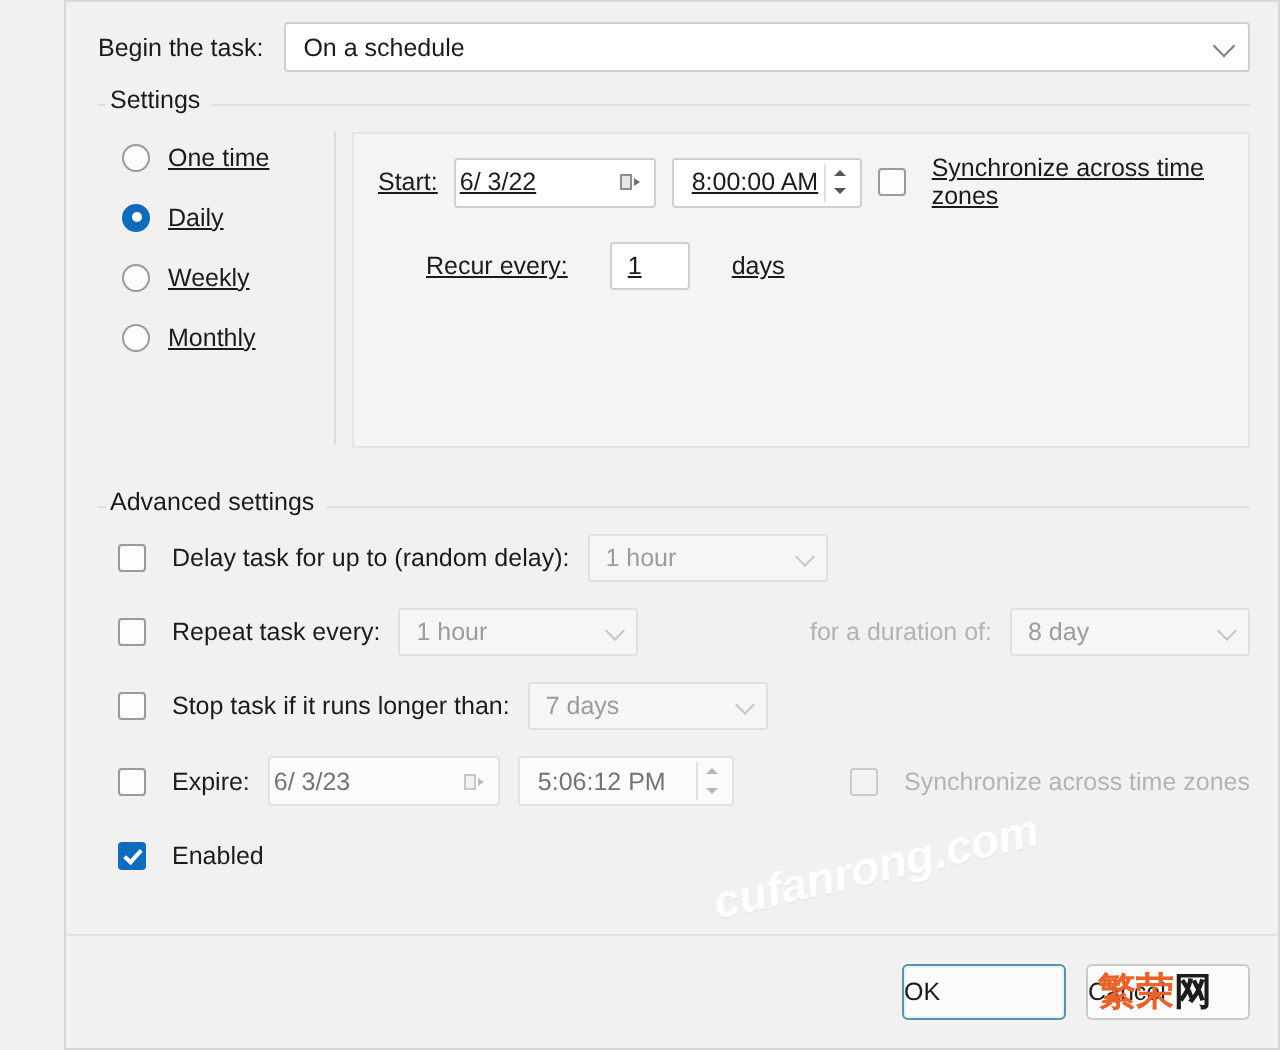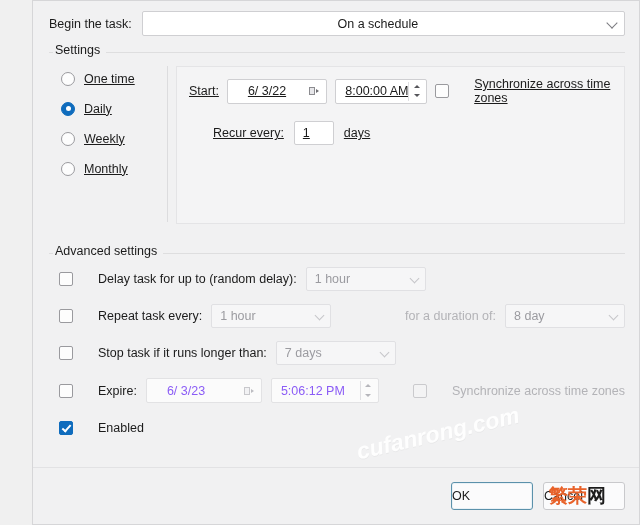--- a/index.html
+++ b/index.html
@@ -43,21 +43,20 @@
     flex: 1;
     height: 25px;
     background: #ffffff;
     border: 1px solid #cfcfd2;
     border-radius: 2px;
     display: flex;
     align-items: center;
     padding: 0 20px 0 9px;
     box-sizing: border-box;
     font-size: 12.5px;
-    justify-content: center;
   }
   .combo .chev {
     position: absolute;
     right: 8px;
     top: 50%;
     width: 7px;
     height: 7px;
     margin-top: -5px;
     border-right: 1px solid #7b7b80;
     border-bottom: 1px solid #7b7b80;
@@ -162,21 +161,21 @@
 
   .datefield {
     position: relative;
     width: 116px;
     height: 25px;
     background: #ffffff;
     border: 1px solid #cfcfd2;
     border-radius: 2px;
     display: flex;
     align-items: center;
-    padding-left: 20px;
+    padding-left: 2px;
     box-sizing: border-box;
     font-size: 12.5px;
   }
   .cal-icon {
     position: absolute;
     right: 7px;
     top: 50%;
     margin-top: -5px;
     width: 10px;
     height: 10px;
@@ -267,29 +266,29 @@
     transform: rotate(42deg);
   }
   .cb.disabled {
     border-color: #cacacd;
     background: #f3f3f4;
   }
 
   .cb-row {
     display: flex;
     align-items: center;
-    gap: 25px;
+    gap: 13px;
   }
   .cb-row .cb-label { font-size: 12.5px; }
   .disabled-text { color: #b3b3b7; }
 
   .recur-row {
     display: flex;
     align-items: center;
-    gap: 10px;
+    gap: 21px;
     padding-left: 24px;
   }
   .numfield {
     width: 40px;
     height: 24px;
     background: #ffffff;
     border: 1px solid #cfcfd2;
     border-radius: 2px;
     display: flex;
     align-items: center;
@@ -347,21 +346,21 @@
   }
   .nested {
     padding-left: 34px;
     margin-bottom: 13px;
   }
   .grow-gap { flex: 1; }
 
   .datefield.dis, .timefield.dis {
     background: #fbfbfb;
     border-color: #e2e2e4;
-    color: #8b5cf6;
+    color: #737373;
   }
   .datefield.dis .box { border-color: #c8c8cc; background: #f2f2f4; }
   .datefield.dis .tri { border-left-color: #bcbcc1; }
   .timefield.dis .spin .up::after { border-bottom-color: #b6b6bb; }
   .timefield.dis .spin .dn::after { border-top-color: #b6b6bb; }
 
   
   .footer {
     border-top: 1px solid #e2e2e4;
     height: 56px;

